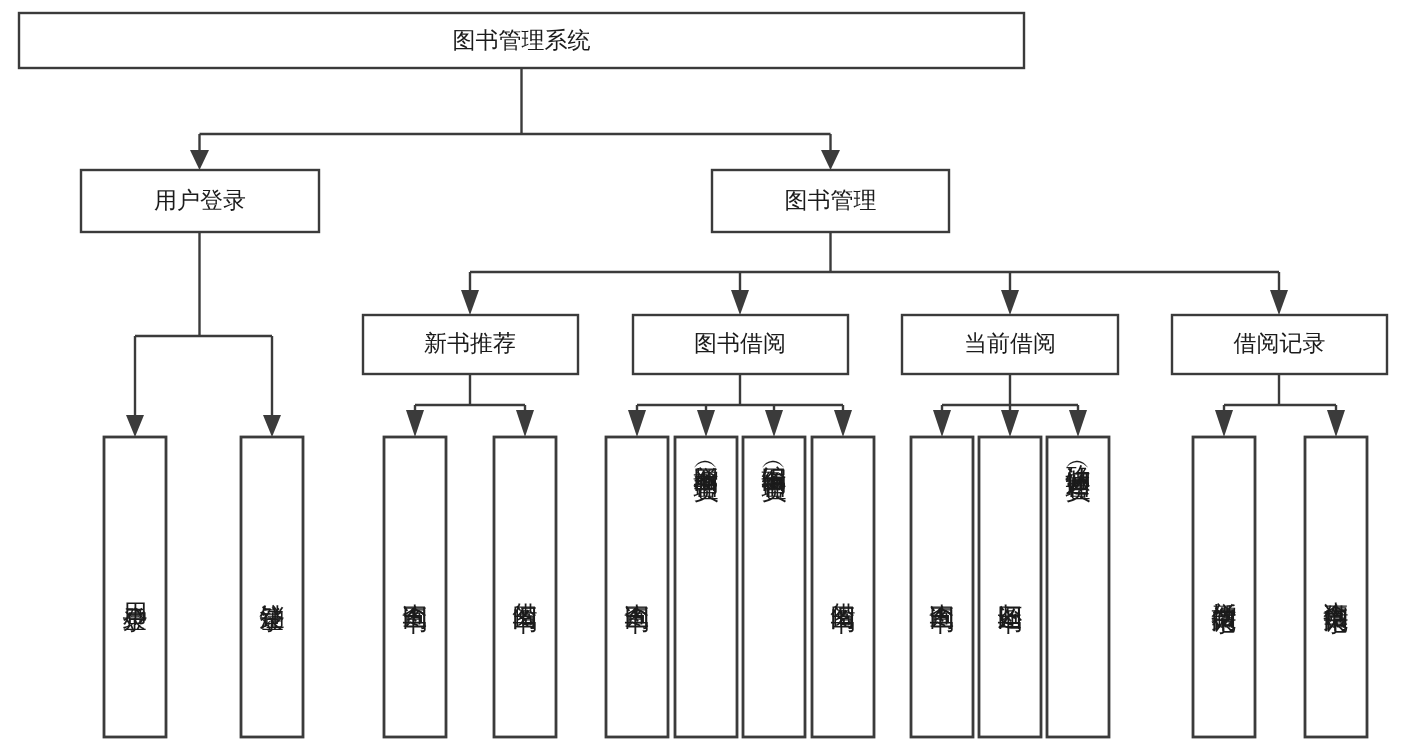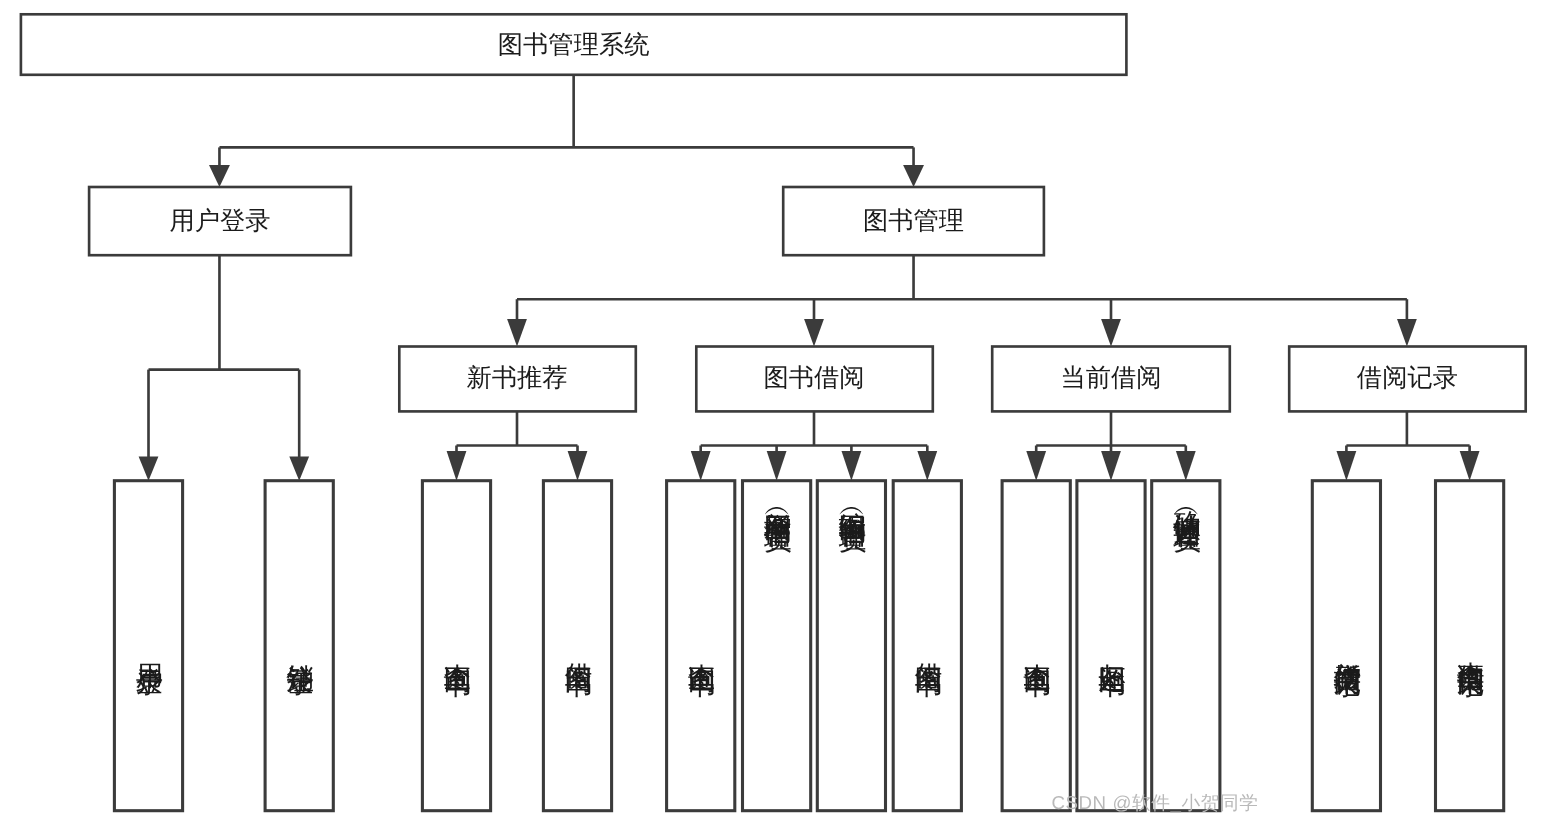--- a/index.html
+++ b/index.html
@@ -258,14 +258,13 @@
     <span class="leaf-label">确认归还（管理员）</span>
   </div>
 
   <div class="leaf-label-wrap" style="left:1193px; top:437px; width:62px; height:300px;">
     <span class="leaf-label">新增借阅记录</span>
   </div>
   <div class="leaf-label-wrap" style="left:1305px; top:437px; width:62px; height:300px;">
     <span class="leaf-label">查询借阅记录</span>
   </div>
 
-  <div class="watermark">CSDN @软件_小贺同学</div>
 </div>
 
 </body></html>

